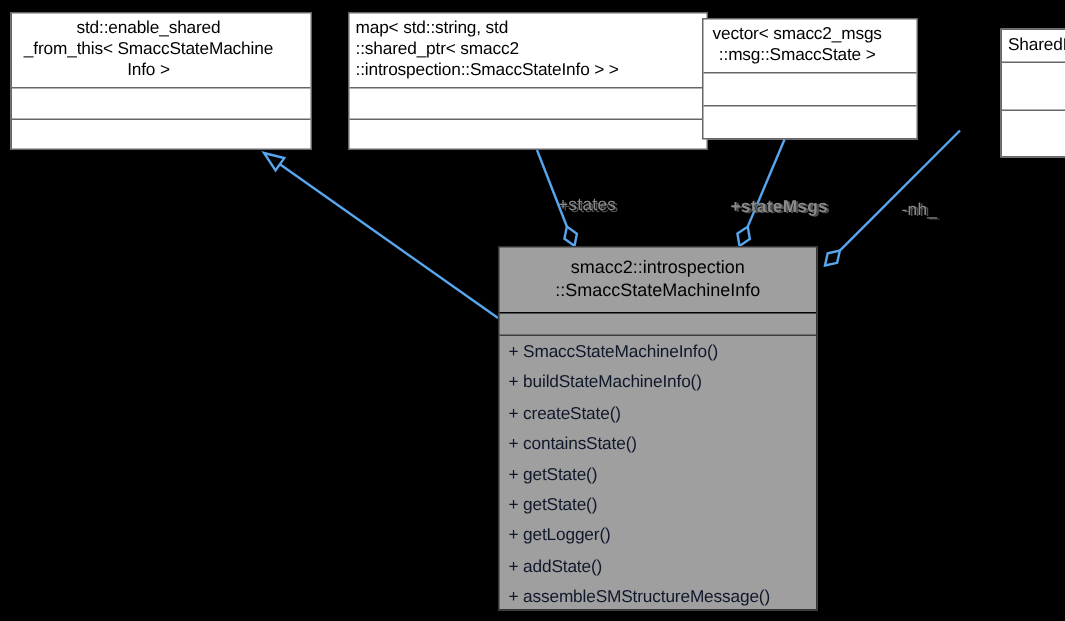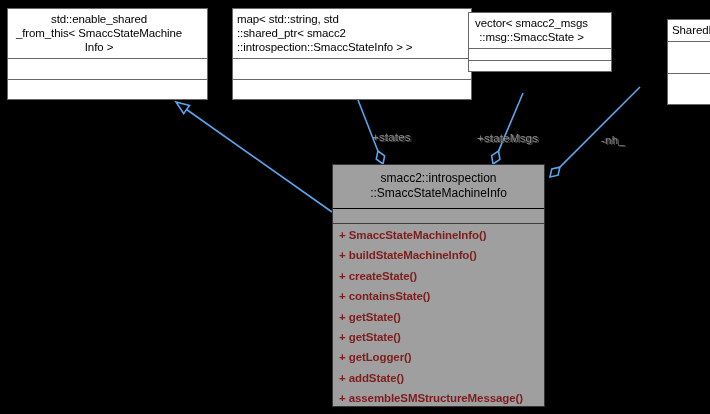--- a/index.html
+++ b/index.html
@@ -66,22 +66,21 @@
     flex: 0 0 44px;
     box-sizing: border-box;
   }
   .main-node .attrs {
     border-bottom: 1px solid #3d3d3d;
     flex: 0 0 14px;
   }
   .main-node .methods {
     flex: 1 1 auto;
     padding: 1px 4px 0 6px;
-    color: #7f1d1d;
-    font-weight: bold;
+    color: #0f172a;
   }
   .main-node .methods .m {
     font-size: 11.5px;
     line-height: 20.4px;
     white-space: nowrap;
     letter-spacing: -0.1px;
   }
 
   
   .edge-label {
@@ -136,21 +135,21 @@
   <div class="uml-node" style="left:232px; top:8px; width:240px; height:92px;">
     <div class="title" style="text-align:left;">
       <span class="ln">map&lt; std::string, std</span>
       <span class="ln">::shared_ptr&lt; smacc2</span>
       <span class="ln">::introspection::SmaccStateInfo &gt; &gt;</span>
     </div>
     <div class="compartment"></div>
     <div class="compartment"></div>
   </div>
 
-  <div class="uml-node" style="left:468px; top:12px; width:144px; height:60px;">
+  <div class="uml-node" style="left:468px; top:12px; width:144px; height:81px;">
     <div class="title">
       <span class="ln">vector&lt; smacc2_msgs</span>
       <span class="ln">::msg::SmaccState &gt;</span>
     </div>
     <div class="compartment"></div>
     <div class="compartment"></div>
   </div>
 
   <div class="uml-node" style="left:667px; top:19px; width:70px; height:86px;">
     <div class="title">
@@ -173,16 +172,16 @@
       <div class="m">+ containsState()</div>
       <div class="m">+ getState()</div>
       <div class="m">+ getState()</div>
       <div class="m">+ getLogger()</div>
       <div class="m">+ addState()</div>
       <div class="m">+ assembleSMStructureMessage()</div>
     </div>
   </div>
 
   <span class="edge-label" style="left:372px; top:121px;">+states</span>
-  <span class="edge-label" style="left:477px; top:122px;">+stateMsgs</span>
+  <span class="edge-label" style="left:487px; top:122px;font-weight:bold;">+stateMsgs</span>
   <span class="edge-label" style="left:601px; top:124px;">-nh_</span>
 
 </div>
 
 </body></html>

